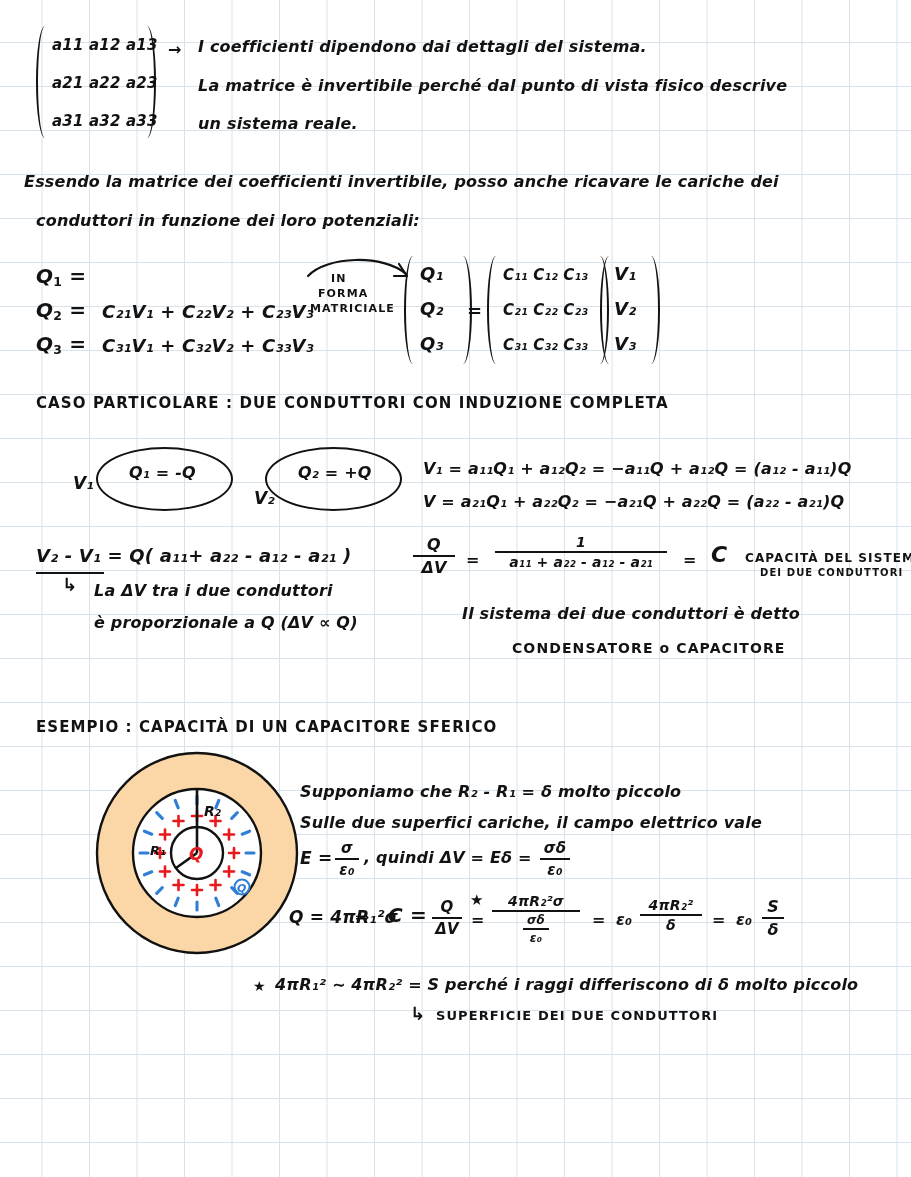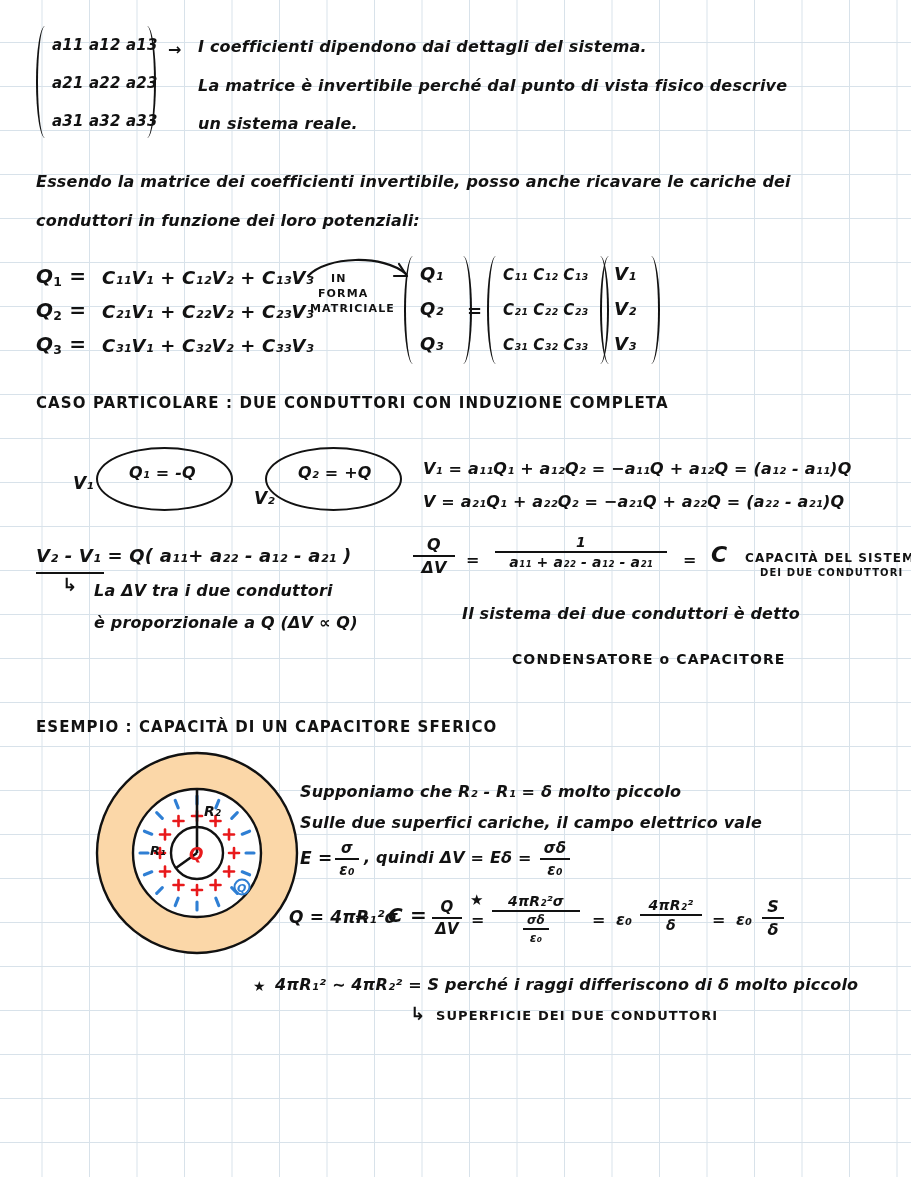--- a/index.html
+++ b/index.html
@@ -98,25 +98,24 @@
   <div class="hw s15 mrow" style="left:52px;top:36px;">a11 a12 a13</div>
   <div class="hw s15 mrow" style="left:52px;top:74px;">a21 a22 a23</div>
   <div class="hw s15 mrow" style="left:52px;top:112px;">a31 a32 a33</div>
 
   <div class="hw s16" style="left:168px;top:40px;">→</div>
 
   <div class="hw s16" style="left:198px;top:37px;">I coefficienti dipendono dai dettagli del sistema.</div>
   <div class="hw s16" style="left:198px;top:76px;">La matrice è invertibile perché dal punto di vista fisico descrive</div>
   <div class="hw s16" style="left:198px;top:114px;">un sistema reale.</div>
 
-  <div class="hw s16" style="left:36px;top:172px;">Essendo la matrice dei coefficienti invertibile, posso anche ricavare le cariche dei</div>
+  <div class="hw s16" style="left:24px;top:172px;">Essendo la matrice dei coefficienti invertibile, posso anche ricavare le cariche dei</div>
   <div class="hw s16" style="left:36px;top:211px;">conduttori in funzione dei loro potenziali:</div>
 
   <div class="hw s20" style="left:36px;top:264px;">Q<sub>1</sub> =</div>
-  <div class="hw s18" style="left:102px;top:267px;">C₁₁V₁ + C₁₂V₂ + C₁₃V₃</div>
 
   <div class="hw s20" style="left:36px;top:298px;">Q<sub>2</sub> =</div>
   <div class="hw s18" style="left:102px;top:301px;">C₂₁V₁ + C₂₂V₂ + C₂₃V₃</div>
 
   <div class="hw s20" style="left:36px;top:332px;">Q<sub>3</sub> =</div>
   <div class="hw s18" style="left:102px;top:335px;">C₃₁V₁ + C₃₂V₂ + C₃₃V₃</div>
 
   <svg style="position:absolute;left:306px;top:254px;" width="110" height="34" viewBox="0 0 110 34">
     <path d="M2,22 C20,2 78,0 100,20" stroke="#121212" stroke-width="2.2" fill="none" stroke-linecap="round"></path>
     <path d="M93,10 L101,22 L88,22" stroke="#121212" stroke-width="2.2" fill="none" stroke-linecap="round" stroke-linejoin="round"></path>
@@ -175,21 +174,21 @@
     <span class="num">1</span>
     <span class="bar"></span>
     <span class="den">a₁₁ + a₂₂ - a₁₂ - a₂₁</span>
   </div>
   <div class="hw s16" style="left:683px;top:550px;">=</div>
   <div class="hw s22" style="left:711px;top:542px;">C</div>
   <div class="hw up s12" style="left:745px;top:551px;font-size:12px;">CAPACITÀ  DEL SISTEMA</div>
   <div class="hw up s10" style="left:760px;top:567px;">DEI  DUE  CONDUTTORI</div>
 
   <div class="hw s16" style="left:462px;top:604px;">Il sistema dei due conduttori è detto</div>
-  <div class="hw up s14" style="left:512px;top:640px;margin-top:11px;">CONDENSATORE o CAPACITORE</div>
+  <div class="hw up s14" style="left:512px;top:640px;">CONDENSATORE o CAPACITORE</div>
 
   <div class="hw up s15" style="left:36px;top:718px;">ESEMPIO : CAPACITÀ DI UN  CAPACITORE  SFERICO</div>
 
   <svg id="capacitor" viewBox="0 0 210 210">
     <circle cx="105" cy="105" r="100" fill="#fbd7a8" stroke="#111111" stroke-width="2.4"></circle>
     <circle cx="105" cy="105" r="64" fill="#ffffff" stroke="#111111" stroke-width="2.4"></circle>
     <circle cx="105" cy="105" r="26" fill="#ffffff" stroke="#111111" stroke-width="2.4"></circle>
 
     <g stroke="#2f7fd4" stroke-width="3.1" stroke-linecap="round">
       <line x1="162" y1="105" x2="154" y2="105"></line>

